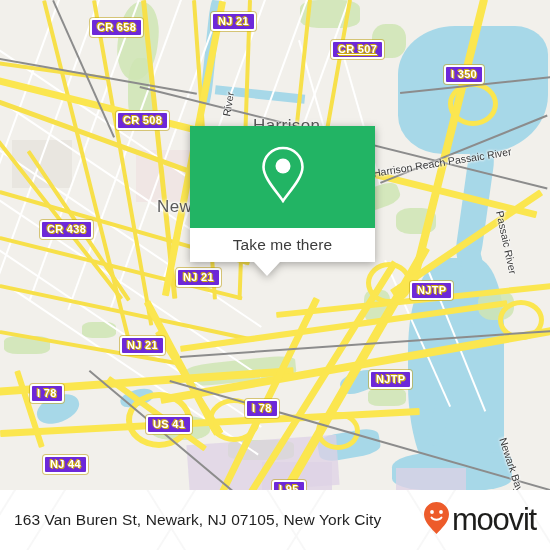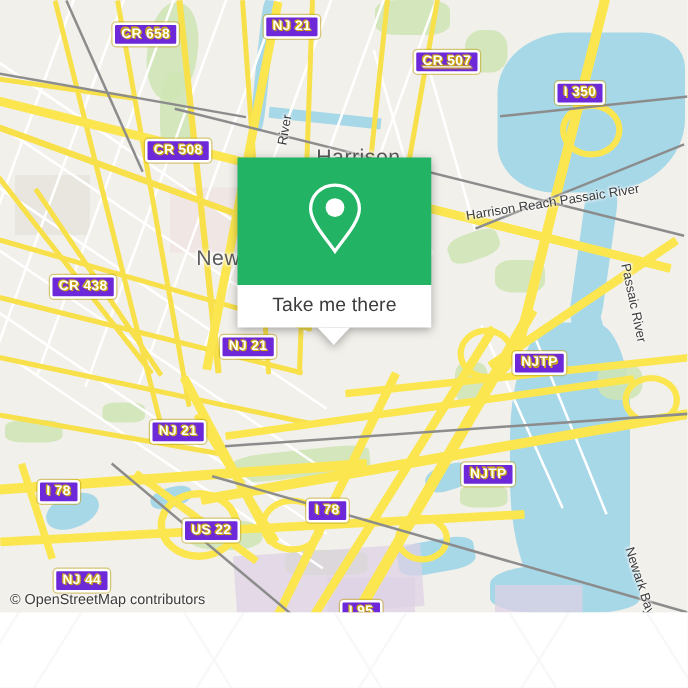--- a/index.html
+++ b/index.html
@@ -42,21 +42,21 @@
     position:absolute;color:#3a3a3a;white-space:nowrap;font-size:10.5px;
     text-shadow:0 0 3px #fff,0 0 3px #fff,0 0 3px #fff;
     transform-origin:0 50%;
   }
   .osm-credit{
     position:absolute;left:8px;bottom:4px;font-size:11.5px;color:#3b3b3b;
     text-shadow:0 0 3px #fff,0 0 3px #fff;
   }
 
   
-  .popup{position:absolute;left:190px;top:126px;width:155px;
+  .popup{position:absolute;left:190px;top:126px;width:185px;
     filter:drop-shadow(0 2px 4px rgba(0,0,0,.32));}
   .popup-top{height:102px;background:#22b464;display:flex;align-items:center;justify-content:center;}
   .popup-bottom{height:34px;background:#ffffff;display:flex;align-items:center;justify-content:center;}
   .popup-label{font-size:15.5px;color:#3c3c3c;letter-spacing:.1px;}
   .popup-tail{position:absolute;left:64px;top:136px;width:0;height:0;
     border-left:13px solid transparent;border-right:13px solid transparent;
     border-top:14px solid #ffffff;}
 
   
   .footer{position:absolute;left:0;top:490px;width:550px;height:60px;background:#ffffff;overflow:hidden;}
@@ -189,25 +189,24 @@
     <div class="shield" style="left:331px;top:40px;text-decoration:underline;">CR 507</div>
     <div class="shield" style="left:444px;top:65px;">I 350</div>
     <div class="shield" style="left:68px;top:111px;margin-left:48px;">CR 508</div>
     <div class="shield" style="left:40px;top:220px;">CR 438</div>
     <div class="shield" style="left:176px;top:268px;">NJ 21</div>
     <div class="shield" style="left:410px;top:281px;">NJTP</div>
     <div class="shield" style="left:120px;top:336px;">NJ 21</div>
     <div class="shield" style="left:369px;top:370px;">NJTP</div>
     <div class="shield" style="left:30px;top:384px;">I 78</div>
     <div class="shield" style="left:245px;top:399px;">I 78</div>
-    <div class="shield" style="left:146px;top:415px;">US 22</div>
+    <div class="shield" style="left:146px;top:415px;">US 41</div>
     <div class="shield" style="left:43px;top:455px;">NJ 44</div>
     <div class="shield" style="left:272px;top:480px;">I 95</div>
 
-    <div class="osm-credit">© OpenStreetMap contributors</div>
 
     <div class="popup">
       <div class="popup-top">
         <span>
           <svg width="46" height="60" viewBox="0 0 46 60" aria-hidden="true">
             <path d="M23 3 C12 3 3.5 11.5 3.5 22 C3.5 33 17 47 23 56 C29 47 42.5 33 42.5 22 C42.5 11.5 34 3 23 3 Z" fill="none" stroke="#ffffff" stroke-width="2.6"></path>
             <circle cx="23" cy="21" r="7.5" fill="#ffffff"></circle>
           </svg>
         </span>
       </div>
@@ -224,16 +223,28 @@
       <i style="left:70px;top:-10px;width:2px;height:90px;transform:rotate(32deg);"></i>
       <i style="left:140px;top:-10px;width:2px;height:90px;transform:rotate(-32deg);"></i>
       <i style="left:200px;top:-10px;width:2px;height:90px;transform:rotate(32deg);"></i>
       <i style="left:260px;top:-10px;width:2px;height:90px;transform:rotate(-32deg);"></i>
       <i style="left:330px;top:-10px;width:2px;height:90px;transform:rotate(32deg);"></i>
       <i style="left:400px;top:-10px;width:2px;height:90px;transform:rotate(-32deg);"></i>
       <i style="left:460px;top:-10px;width:2px;height:90px;transform:rotate(32deg);"></i>
       <i style="left:510px;top:-10px;width:2px;height:90px;transform:rotate(-32deg);"></i>
     </div>
     <div class="footer-inner">
+      <span class="addr">163 Van Buren St, Newark, NJ 07105, New York City</span>
+      <span class="brand">
+        <span>
+          <svg width="27" height="34" viewBox="0 0 27 34" aria-hidden="true">
+            <path d="M13.5 1 C6.6 1 1 6.6 1 13.5 C1 21 9 28 13.5 33 C18 28 26 21 26 13.5 C26 6.6 20.4 1 13.5 1 Z" fill="#ed5b2a"></path>
+            <circle cx="9" cy="11" r="1.9" fill="#ffffff"></circle>
+            <circle cx="18" cy="11" r="1.9" fill="#ffffff"></circle>
+            <path d="M8.5 16.5 C10.5 19.5 16.5 19.5 18.5 16.5" fill="none" stroke="#ffffff" stroke-width="1.9" stroke-linecap="round"></path>
+          </svg>
+        </span>
+        <span class="brand-word">moovit</span>
+      </span>
     </div>
   </div>
 
 </div>
 
 </body></html>

